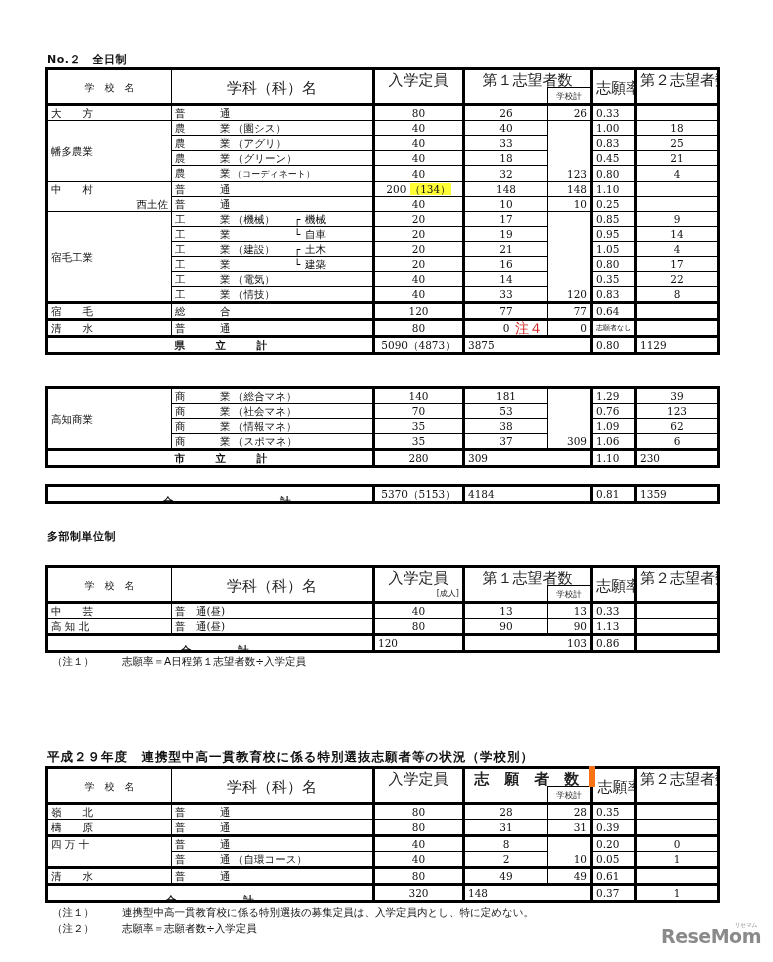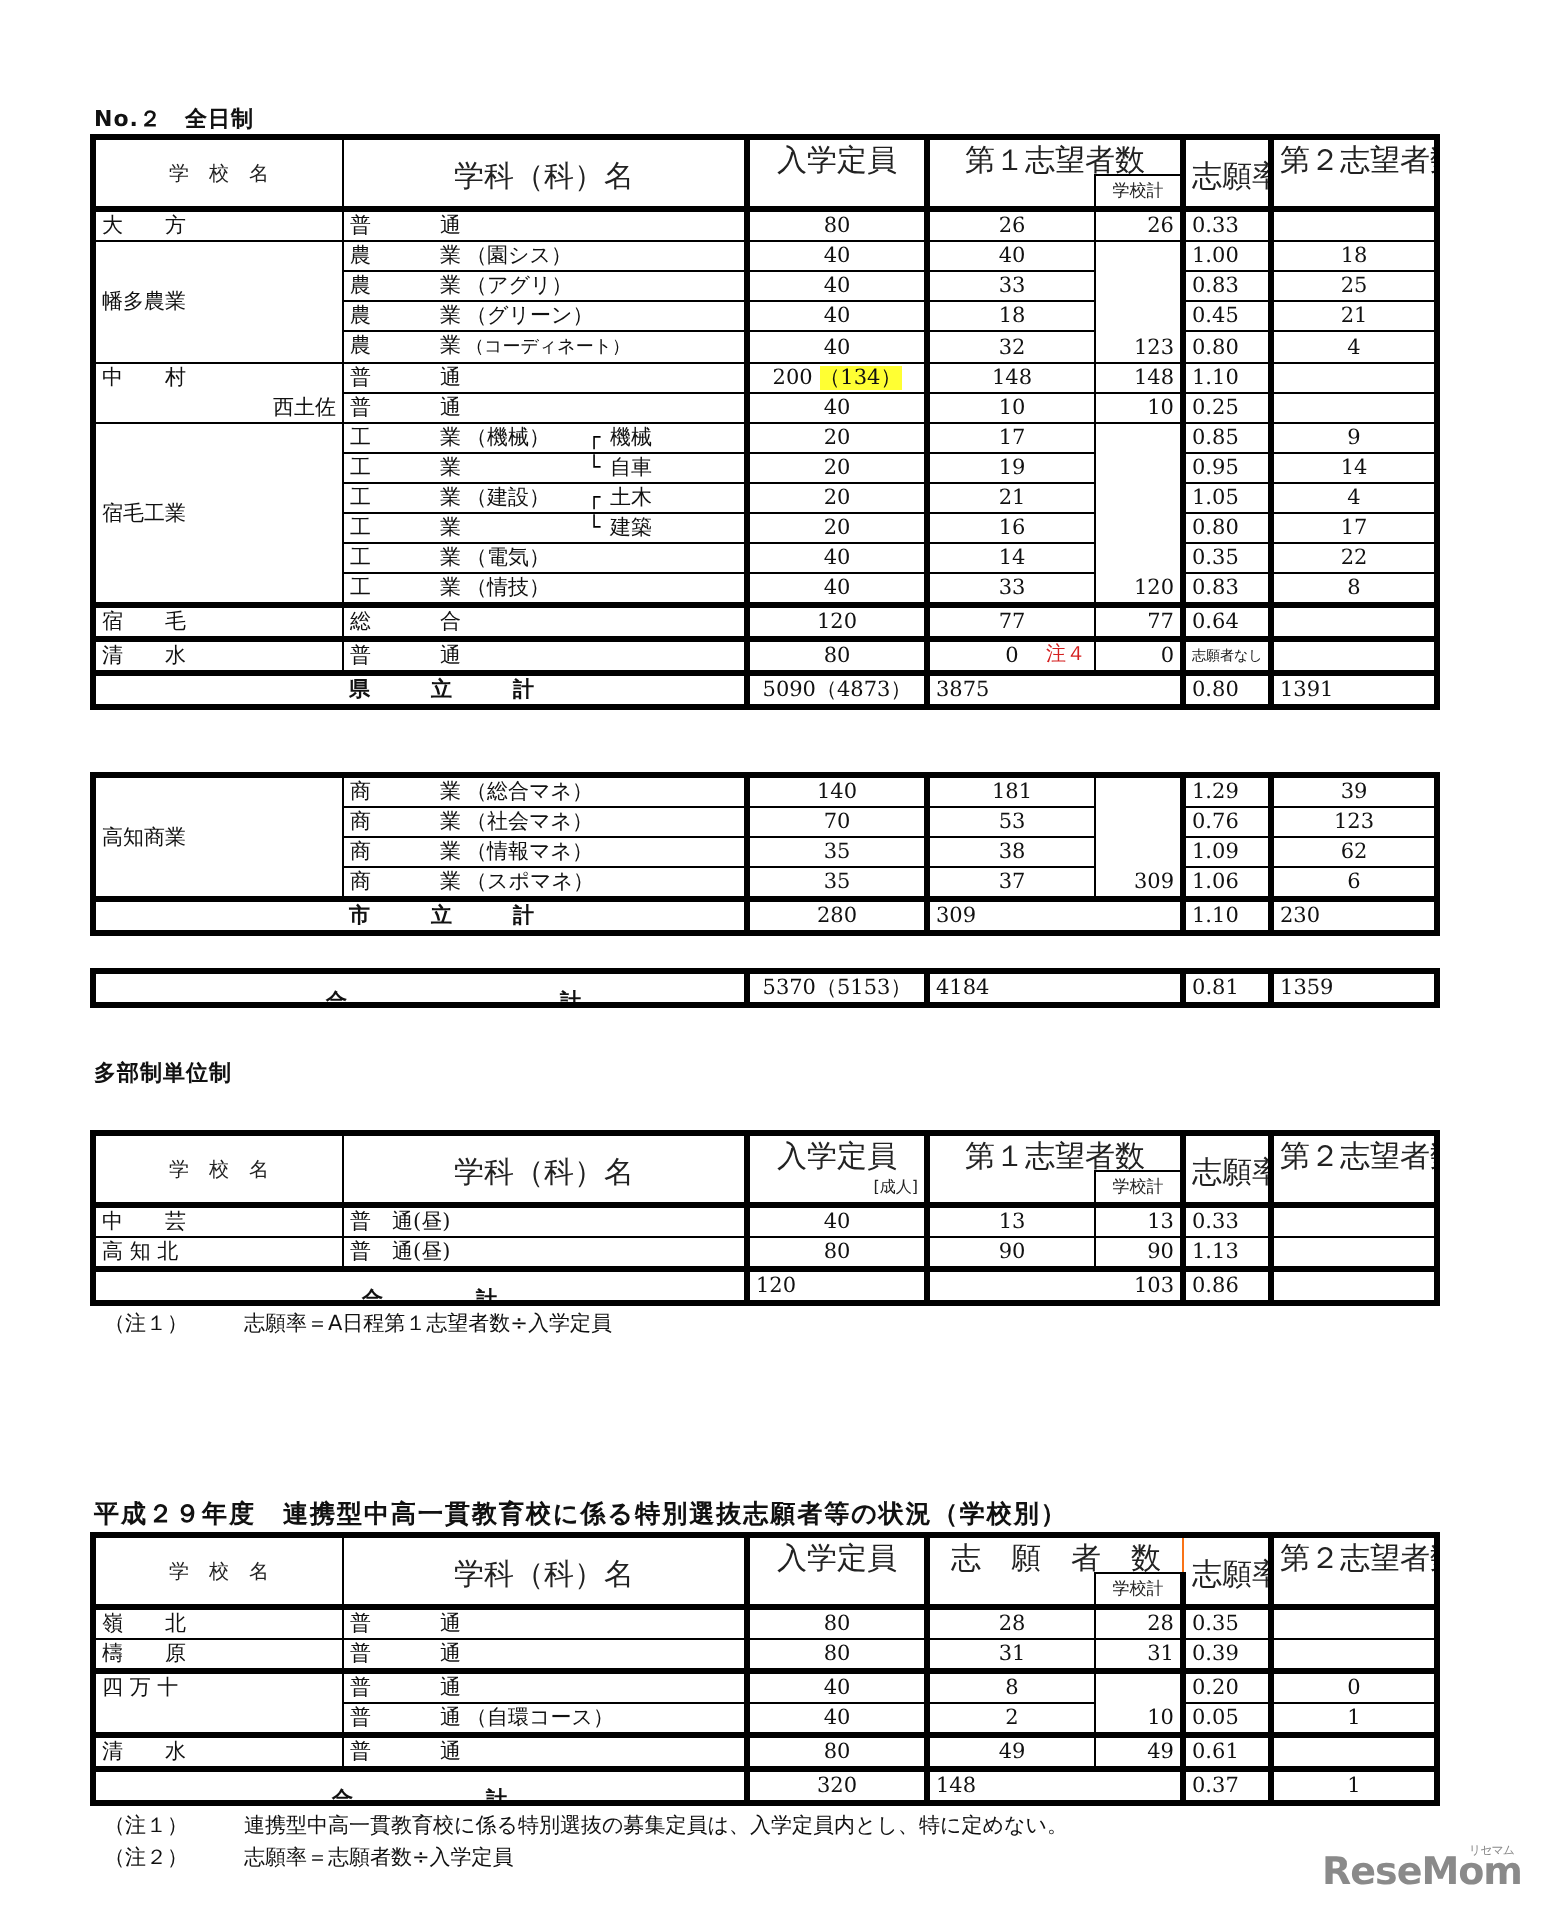--- a/index.html
+++ b/index.html
@@ -11,21 +11,21 @@
   table.t { position:absolute; left:45px; width:672px; border-collapse:collapse; table-layout:fixed;
             font-size:10.5px; border:3px solid #000; }
   table.t td { border:1px solid #000; height:14px; padding:0 3px; line-height:14px; white-space:nowrap; overflow:hidden; }
   table.t td.hdr { font-family:"DejaVu Sans","Liberation Sans",sans-serif; font-size:15px; vertical-align:top; text-align:center; padding-top:3px; color:#222; }
   table.t tr.thick-top td { border-top:3px solid #000; }
   table.t td.br { border-right:3px solid #000; }
   .c { text-align:center; }
   .r { text-align:right; }
   .l { text-align:left; }
   .hl { background:#ffff33; }
-  .red { color:#d42020; font-family:"DejaVu Sans","Liberation Sans",sans-serif; font-size:10px; }
+  .red { color:#d42020; font-family:"DejaVu Sans","Liberation Sans",sans-serif; font-size:14px; }
   .tiny { font-size:7px; font-family:"DejaVu Sans","Liberation Sans",sans-serif; }
   .subj { display:inline-block; width:58px; letter-spacing:12px; }
   .course { display:inline-block; width:70px; }
   .sub2 { display:inline-block; width:40px; }
   .brk { display:inline-block; width:16px; color:#000; text-align:center; }
   .note { position:absolute; left:52px; font-family:"DejaVu Sans","Liberation Sans",sans-serif; font-size:10.5px; }
   .note .lbl { display:inline-block; width:70px; }
   .logo { position:absolute; left:661px; top:925px; font-family:"DejaVu Sans","Liberation Sans",sans-serif;
           font-weight:bold; font-size:19px; color:#8a8a8a; letter-spacing:-0.5px; }
   .logo small { font-size:6px; position:absolute; right:4px; top:-4px; font-weight:normal; }
@@ -183,21 +183,21 @@
     <td class="l br tiny">志願者なし</td>
     <td class="c"></td>
   </tr>
 
   <tr class="thick-top">
     <td style="border-right:none;"></td>
     <td class="l br" style="border-left:none;font-weight:bold;"><span style="letter-spacing:10px;">県　立　計</span></td>
     <td class="c br">5090（4873）</td>
     <td class="l" colspan="2" style="border-right:3px solid #000;">3875</td>
     <td class="l br">0.80</td>
-    <td class="l">1391</td>
+    <td class="l">1129</td>
   </tr>
 </tbody>
   </table>
 
 <table class="t" style="top:386px;">
   <colgroup>
     <col style="width:125px">
       <col style="width:202px">
       <col style="width:90px">
       <col style="width:84px">
@@ -340,21 +340,21 @@
       <col style="width:84px">
       <col style="width:44px">
       <col style="width:44px">
       <col style="width:83px">
   </colgroup>
   <tbody>
       <tr style="height:19px">
     <td class="hdr" rowspan="2" style="vertical-align:middle;font-size:10px;">学　校　名</td>
     <td class="hdr br" rowspan="2" style="vertical-align:middle;">学科（科）名</td>
     <td class="hdr br" rowspan="2">入学定員</td>
-    <td class="hdr" colspan="2" style="border-bottom:none;border-right:1px solid #f97316;">志　願　者　数</td>
+    <td class="hdr" colspan="2" style="border-bottom:none;border-right:6px solid #f97316;font-weight:bold;">志　願　者　数</td>
     <td class="hdr br" rowspan="2" style="vertical-align:middle;">志願率</td>
     <td class="hdr" rowspan="2">第２志望者数</td>
   </tr>
   <tr style="height:16px">
     <td style="border-top:none;"></td>
     <td class="hdr br" style="font-size:8.5px;padding-top:1px;">学校計</td>
   </tr>
   <tr class="thick-top">
     <td class="l">嶺　　北</td>
     <td class="l br"><span class="subj">普　通</span></td>

